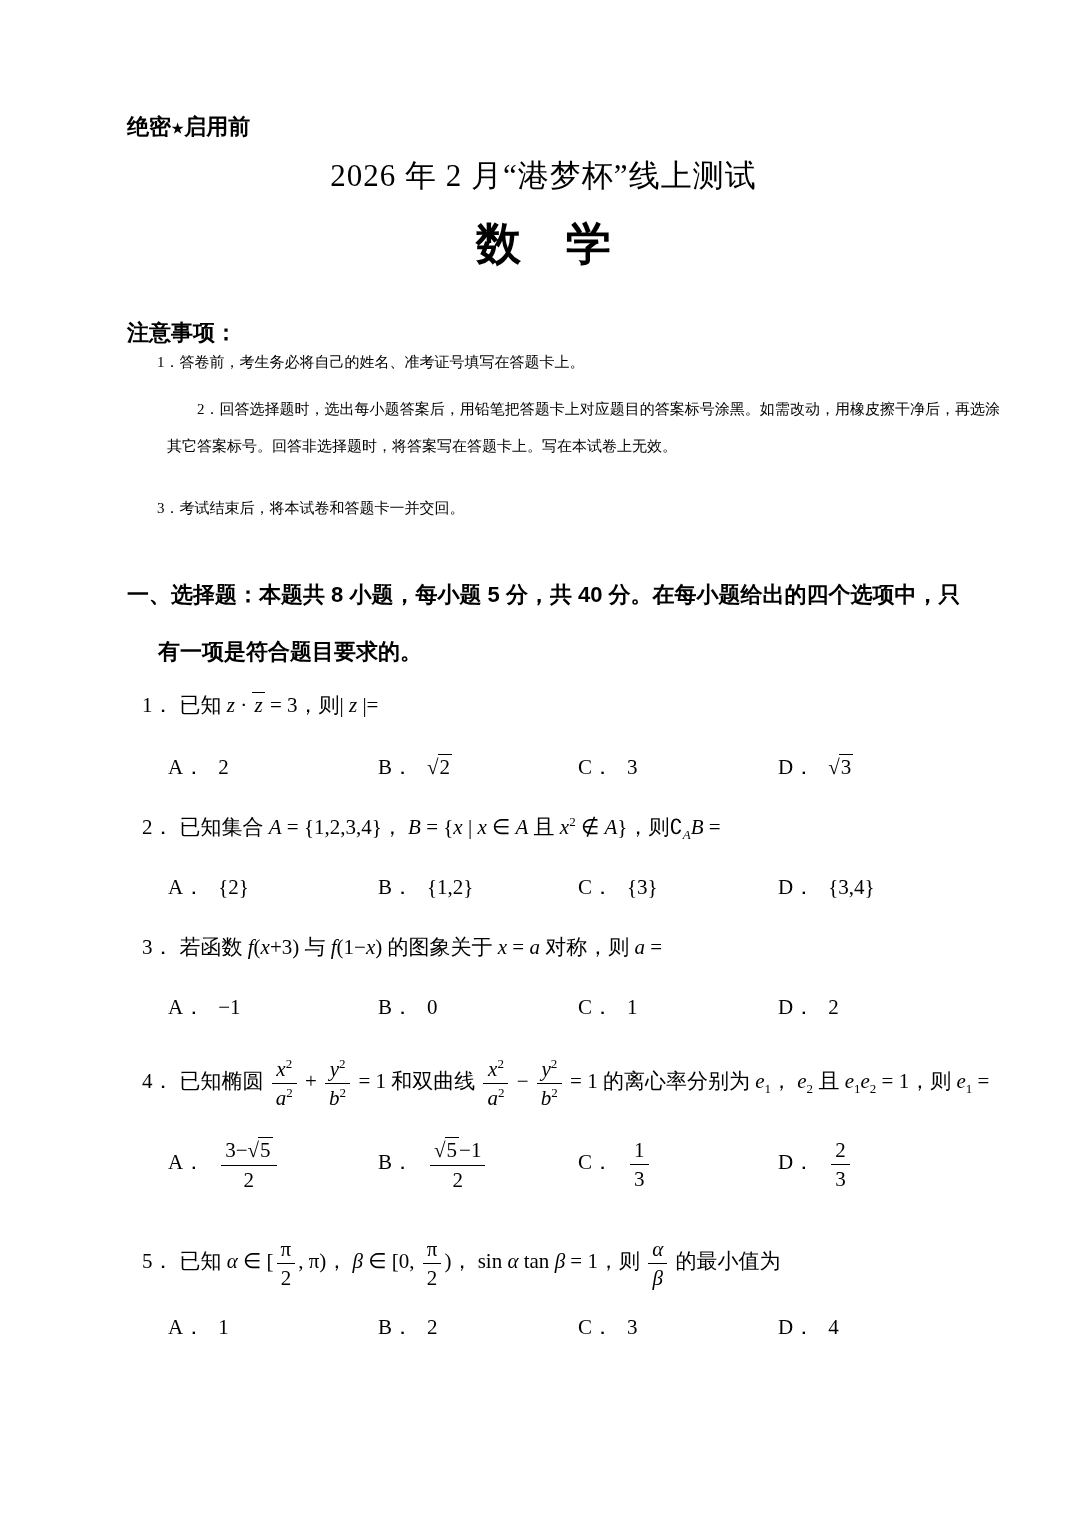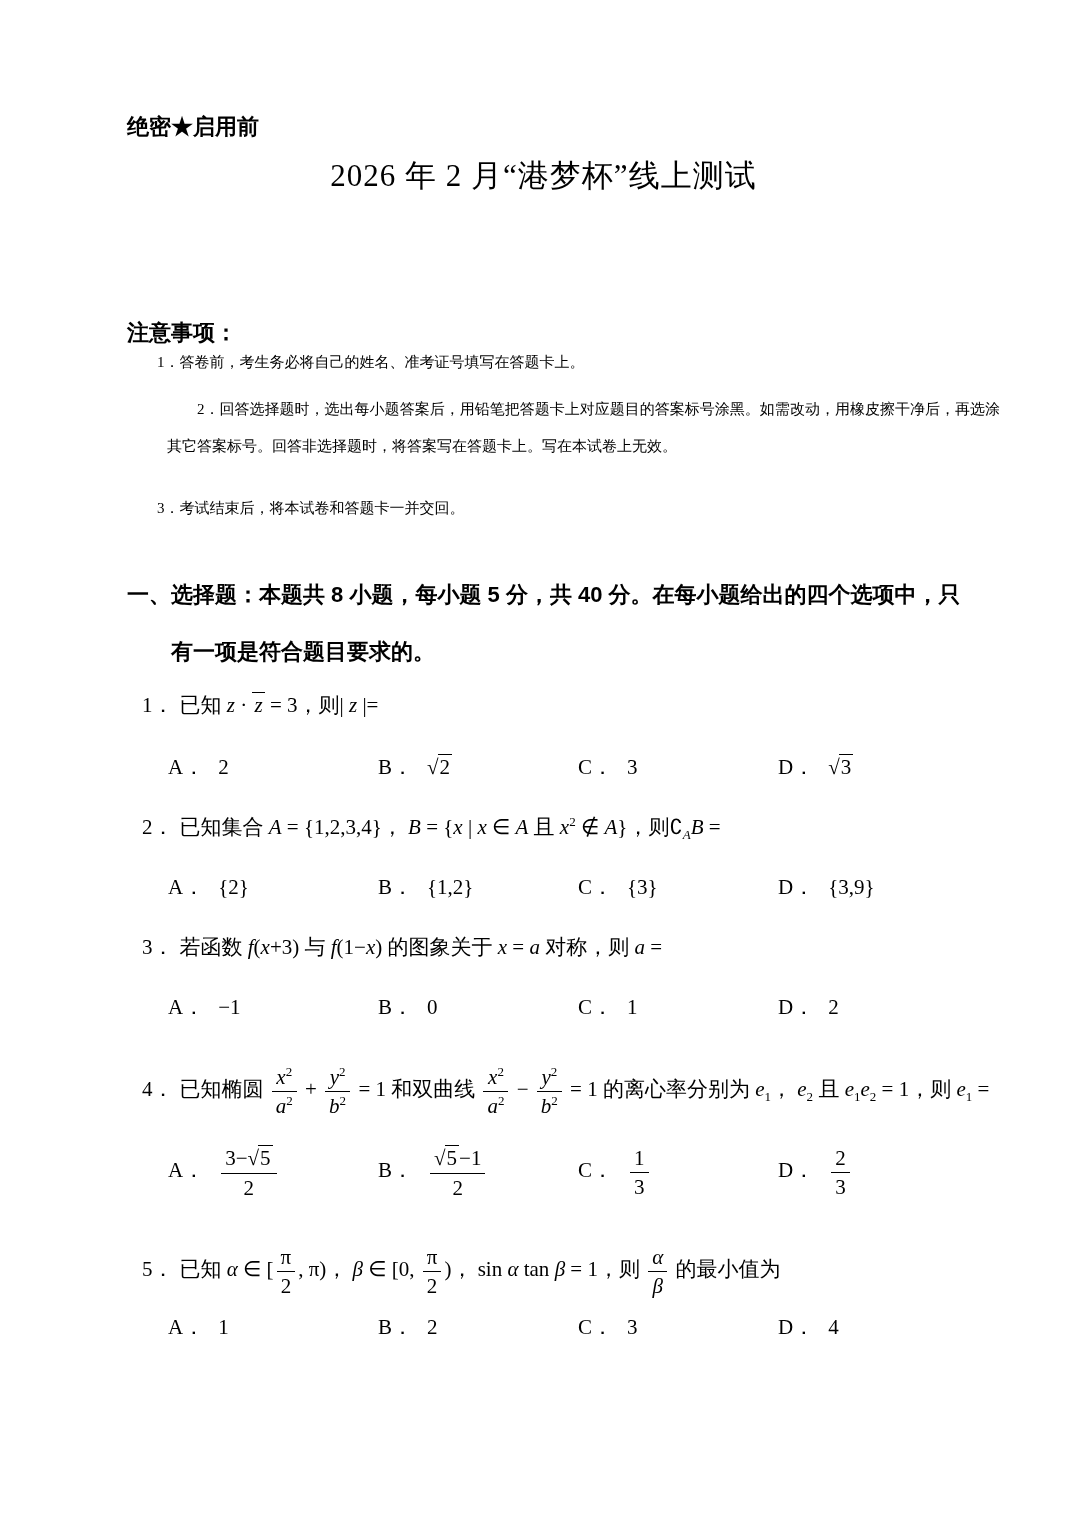--- a/index.html
+++ b/index.html
@@ -2,21 +2,21 @@
 <html><head>
 <meta charset="utf-8">
 <style>
   html,body { margin:0; padding:0; background:#ffffff; }
   .page {
     position:relative; width:1087px; height:1536px; background:#ffffff;
     color:#000; font-family:"Liberation Serif", serif; overflow:hidden;
   }
   .secrecy {
     position:absolute; top:112px; left:127px;
-    font-family:Liberation Sans, sans-serif; font-weight:bold; font-size:22px;
+    font-family:Liberation Mono, monospace; font-weight:bold; font-size:22px;
   }
   .title {
     position:absolute; top:155px; left:0; width:100%; text-align:center;
     font-weight:normal; font-size:31px; letter-spacing:1px;
   }
   .subject {
     position:absolute; top:214px; left:0; width:100%; text-align:center;
     font-weight:bold; font-size:45px;
   }
   .notice-label {
@@ -39,62 +39,63 @@
   .opt { white-space:nowrap; }
   .opt-label { margin-right:14px; }
   .footer {
     position:absolute; top:1377px; left:0; width:100%; text-align:center; font-size:20px;
   }
   
   .mr, .mc { font-family:"Liberation Serif", serif; font-style:normal; }
   .mi { font-family:"Liberation Serif", serif; font-style:italic; }
   .sup { font-size:0.62em; vertical-align:0.6em; }
   .sub { font-size:0.62em; vertical-align:-0.35em; }
-  .frac { display:inline-block; vertical-align:middle; text-align:center; margin:12px 3px; }
+  .frac { display:inline-block; vertical-align:middle; text-align:center; margin:4px 3px; }
   .frac .fn { display:block; border-bottom:1.6px solid #000; padding:0 4px 2px; line-height:1.15; }
   .frac .fd { display:block; padding:2px 4px 0; line-height:1.15; }
   .sqrt { display:inline-block; white-space:nowrap; }
   .sqrt .sign { letter-spacing:-1px; }
   .sqrt .radicand { display:inline-block; border-top:1.6px solid #000; line-height:1.2; padding:0 2px; }
   .overbar { display:inline-block; border-top:1.6px solid #000; line-height:1.2; padding:0 2px; }
   .qnum { margin-right:6px; }
 </style>
 </head>
 <body>
 
 <div class="page">
 
   <div class="secrecy">绝密★启用前</div>
   <div class="title">2026 年 2 月“港梦杯”线上测试</div>
+  <div class="subject">数　学</div>
 
   <div class="notice-label">注意事项：</div>
   <div class="notice-item" style="top:353px">1．答卷前，考生务必将自己的姓名、准考证号填写在答题卡上。</div>
   <div class="notice-item multi" style="top:391px">2．回答选择题时，选出每小题答案后，用铅笔把答题卡上对应题目的答案标号涂黑。如需改动，用橡皮擦干净后，再选涂其它答案标号。回答非选择题时，将答案写在答题卡上。写在本试卷上无效。</div>
   <div class="notice-item" style="top:499px">3．考试结束后，将本试卷和答题卡一并交回。</div>
 
   <div class="sec-heading" style="top:580px">一、选择题：本题共 8 小题，每小题 5 分，共 40 分。在每小题给出的四个选项中，只</div>
-  <div class="sec-heading" style="top:637px; left:171px">有一项是符合题目要求的。</div>
+  <div class="sec-heading" style="top:637px; left:158px">有一项是符合题目要求的。</div>
 
   <div class="question">
     <div class="stem" style="top:691px"><span class="qnum mr">1．</span><span class="mc">已知 </span><span class="mi">z</span><span class="mr"> · </span><span class="overbar"><span class="mi">z</span></span><span class="mr"> = 3</span><span class="mc">，则</span><span class="mr">| </span><span class="mi">z</span><span class="mr"> |=</span></div>
     <div class="options" style="top:753px">
       <span class="opt"><span class="opt-label mr">A．</span><span class="opt-content"><span class="mr">2</span></span></span>
       <span class="opt"><span class="opt-label mr">B．</span><span class="opt-content"><span class="sqrt"><span class="sign">√</span><span class="radicand"><span class="mr">2</span></span></span></span></span>
       <span class="opt"><span class="opt-label mr">C．</span><span class="opt-content"><span class="mr">3</span></span></span>
       <span class="opt"><span class="opt-label mr">D．</span><span class="opt-content"><span class="sqrt"><span class="sign">√</span><span class="radicand"><span class="mr">3</span></span></span></span></span>
     </div>
   </div>
 
   <div class="question">
     <div class="stem" style="top:813px"><span class="qnum mr">2．</span><span class="mc">已知集合 </span><span class="mi">A</span><span class="mr"> = {1,2,3,4}</span><span class="mc">， </span><span class="mi">B</span><span class="mr"> = {</span><span class="mi">x</span><span class="mr"> | </span><span class="mi">x</span><span class="mr"> ∈ </span><span class="mi">A</span><span class="mc"> 且 </span><span class="mi">x</span><span class="sup">2</span><span class="mr"> ∉ </span><span class="mi">A</span><span class="mr">}</span><span class="mc">，则</span><span class="mr">∁</span><span class="sub mi">A</span><span class="mi">B</span><span class="mr"> =</span></div>
     <div class="options" style="top:873px">
       <span class="opt"><span class="opt-label mr">A．</span><span class="opt-content"><span class="mr">{2}</span></span></span>
       <span class="opt"><span class="opt-label mr">B．</span><span class="opt-content"><span class="mr">{1,2}</span></span></span>
       <span class="opt"><span class="opt-label mr">C．</span><span class="opt-content"><span class="mr">{3}</span></span></span>
-      <span class="opt"><span class="opt-label mr">D．</span><span class="opt-content"><span class="mr">{3,9}</span></span></span>
+      <span class="opt"><span class="opt-label mr">D．</span><span class="opt-content"><span class="mr">{3,4}</span></span></span>
     </div>
   </div>
 
   <div class="question">
     <div class="stem" style="top:933px"><span class="qnum mr">3．</span><span class="mc">若函数 </span><span class="mi">f</span><span class="mr">(</span><span class="mi">x</span><span class="mr">+3)</span><span class="mc"> 与 </span><span class="mi">f</span><span class="mr">(1−</span><span class="mi">x</span><span class="mr">)</span><span class="mc"> 的图象关于 </span><span class="mi">x</span><span class="mr"> = </span><span class="mi">a</span><span class="mc"> 对称，则 </span><span class="mi">a</span><span class="mr"> =</span></div>
     <div class="options" style="top:993px">
       <span class="opt"><span class="opt-label mr">A．</span><span class="opt-content"><span class="mr">−1</span></span></span>
       <span class="opt"><span class="opt-label mr">B．</span><span class="opt-content"><span class="mr">0</span></span></span>
       <span class="opt"><span class="opt-label mr">C．</span><span class="opt-content"><span class="mr">1</span></span></span>
       <span class="opt"><span class="opt-label mr">D．</span><span class="opt-content"><span class="mr">2</span></span></span>

